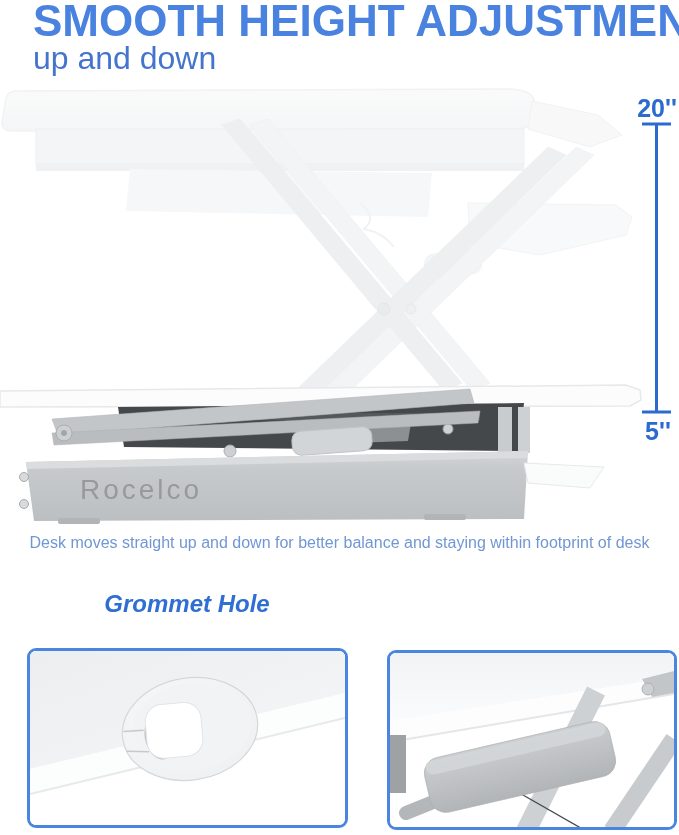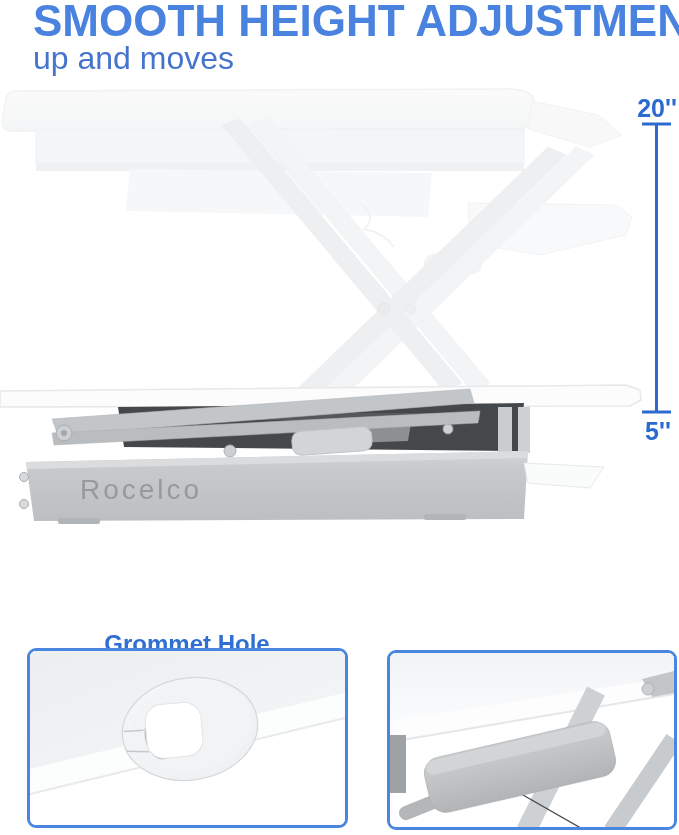--- a/index.html
+++ b/index.html
@@ -18,21 +18,21 @@
   }
   .figure{position:absolute;left:0;top:85px;width:679px;height:440px;}
   .caption{
     position:absolute;left:0;top:534px;width:679px;text-align:center;
     font-size:16px;color:#7097d4;
   }
   .detail-label{
     position:absolute;text-align:center;font-size:24px;font-weight:bold;
     color:#2f6ed3;white-space:nowrap;
   }
-  .detail-label.left{left:27px;width:320px;top:630px;}
+  .detail-label.left{left:27px;width:320px;top:590px;font-style:italic;}
   .detail-label.right{left:387px;width:290px;top:616px;}
   .detail-box{
     position:absolute;border:3px solid #4a86e0;border-radius:9px;
     overflow:hidden;background:#ffffff;box-sizing:border-box;
   }
   .detail-box.left{left:27px;top:648px;width:321px;height:180px;}
   .detail-box.right{left:387px;top:650px;width:290px;height:180px;}
   .detail-box svg{display:block;}
   text.brand-text{
     font-family:"Liberation Sans",sans-serif;font-weight:500;
@@ -42,21 +42,21 @@
     font-family:"Liberation Sans",sans-serif;font-weight:bold;
     font-size:25px;fill:#2b6ace;
   }
 </style>
 </head>
 <body>
 
 <div class="page">
 
   <h1 class="title">SMOOTH HEIGHT ADJUSTMENT</h1>
-  <h2 class="subtitle">up and moves</h2>
+  <h2 class="subtitle">up and down</h2>
 
   <div class="figure">
     <svg width="679" height="440" viewBox="0 0 679 440">
       <defs>
         <linearGradient id="slabGrad" x1="0" y1="0" x2="0" y2="1">
           <stop offset="0" stop-color="#f5f6f7"></stop>
             <stop offset="1" stop-color="#e9ebed"></stop>
         </linearGradient>
         <linearGradient id="baseGrad" x1="0" y1="0" x2="0" y2="1">
           <stop offset="0" stop-color="#d3d6d8"></stop>
@@ -115,20 +115,21 @@
       <g>
         <text class="measure-text" x="657" y="32" text-anchor="middle">20''</text>
         <line x1="642" y1="39" x2="671" y2="39" stroke="#2b6ace" stroke-width="3"></line>
         <line x1="656.5" y1="39" x2="656.5" y2="327" stroke="#2b6ace" stroke-width="3"></line>
         <line x1="642" y1="327" x2="671" y2="327" stroke="#2b6ace" stroke-width="3"></line>
         <text class="measure-text" x="658" y="355" text-anchor="middle">5''</text>
       </g>
     </svg>
   </div>
 
+  <div class="caption">Desk moves straight up and down for better balance and staying within footprint of desk</div>
 
   <div class="detail-label left">Grommet Hole</div>
 
   <div class="detail-box left">
     <svg width="315" height="174" viewBox="0 0 315 174">
       <defs>
         <linearGradient id="surfGrad" x1="0" y1="0" x2="1" y2="1">
           <stop offset="0" stop-color="#eceef0"></stop>
             <stop offset="1" stop-color="#f5f6f7"></stop>
         </linearGradient>

